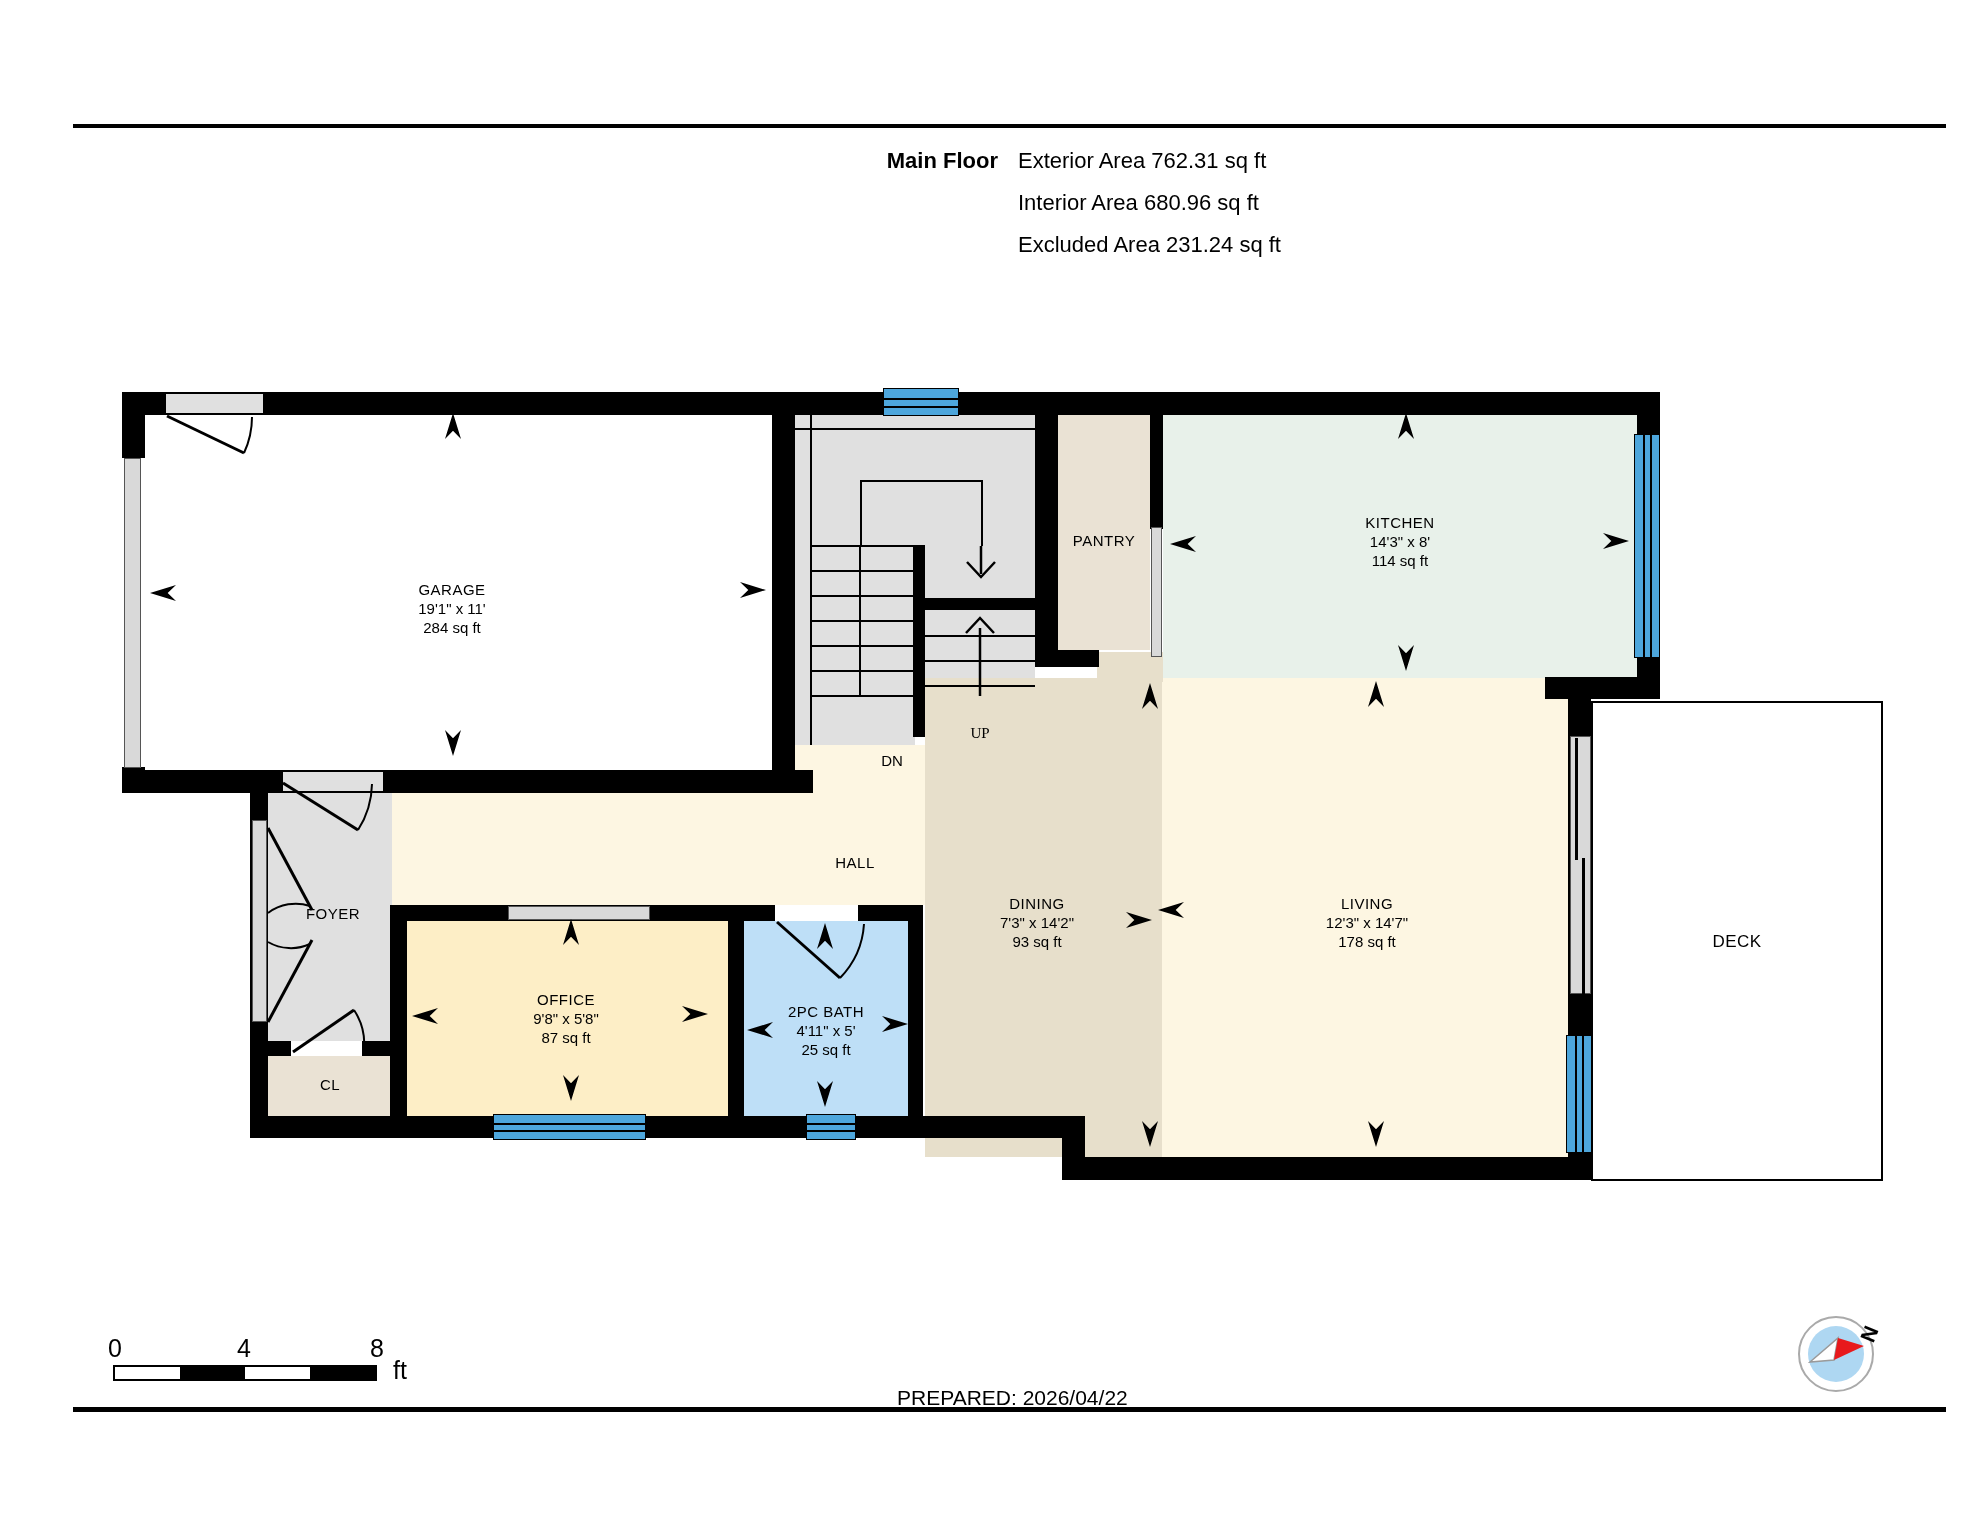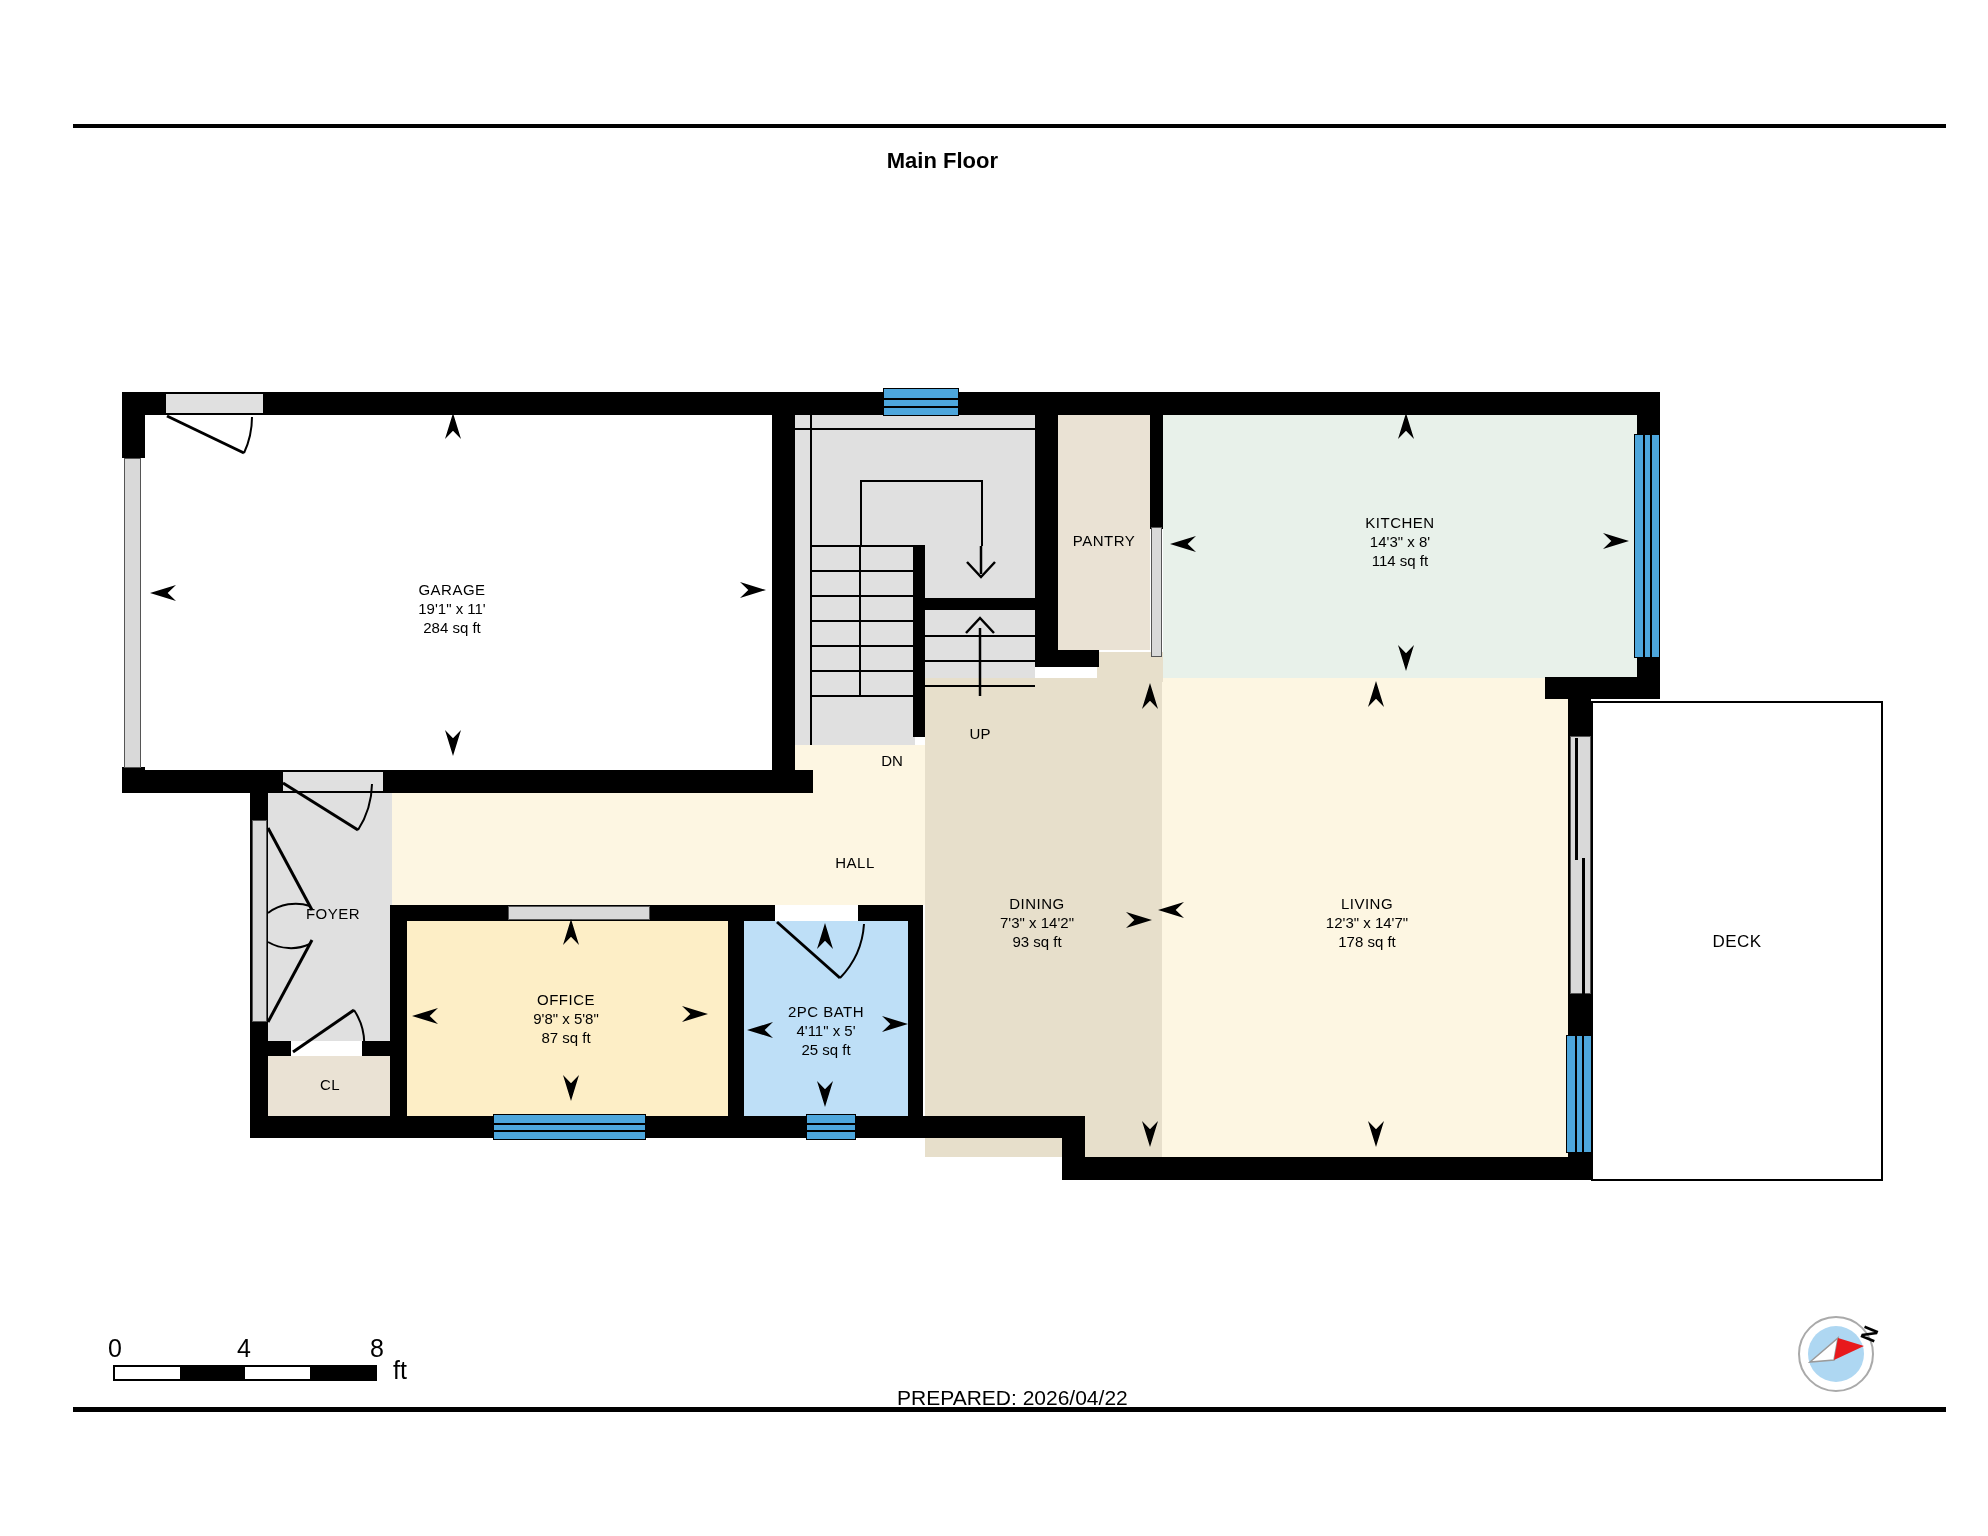--- a/index.html
+++ b/index.html
@@ -41,20 +41,25 @@
   .disclaimer{position:absolute;left:75px;top:1444px;font-size:19.5px;}
   svg.overlay{position:absolute;left:0;top:0;pointer-events:none;}
 </style>
 </head>
 <body>
 
 <div class="canvas">
 
   <div class="rule" style="left:73px;top:124px;width:1873px;height:4px;"></div>
   <div class="stats-label">Main Floor</div>
+  <div class="stats-vals">
+    <div>Exterior Area 762.31 sq ft</div>
+    <div>Interior Area 680.96 sq ft</div>
+    <div>Excluded Area 231.24 sq ft</div>
+  </div>
 
   <div class="floor" style="left:145px;top:415px;width:627px;height:355px;background:#ffffff;"></div>
   <div class="floor" style="left:795px;top:415px;width:240px;height:295px;background:#e0e0e0;"></div>
   <div class="floor" style="left:795px;top:710px;width:120px;height:35px;background:#e0e0e0;"></div>
   <div class="floor" style="left:1058px;top:415px;width:92px;height:235px;background:#eae2d4;"></div>
   <div class="floor" style="left:1163px;top:415px;width:474px;height:263px;background:#e8f1ea;"></div>
   <div class="floor" style="left:925px;top:678px;width:643px;height:479px;background:#fdf6e2;"></div>
   <div class="floor" style="left:925px;top:678px;width:237px;height:479px;background:#e7dfcb;"></div>
   <div class="floor" style="left:1097px;top:652px;width:66px;height:30px;background:#e7dfcb;"></div>
   <div class="floor" style="left:392px;top:793px;width:533px;height:112px;background:#fdf6e2;"></div>
@@ -207,21 +212,21 @@
   </div>
   <div class="lbl" style="left:333px;top:913px;">
     <div class="rm">FOYER</div>
   </div>
   <div class="lbl" style="left:330px;top:1084px;">
     <div class="rm">CL</div>
   </div>
   <div class="lbl" style="left:1737px;top:941px;letter-spacing:2px;font-size:17px;">
     <div class="rm">DECK</div>
   </div>
-  <div class="lbl" style="left:980px;top:733px;">
+  <div class="lbl" style="left:980px;top:733px;font-family:Liberation Serif, serif;">
     <div>UP</div>
   </div>
   <div class="lbl" style="left:892px;top:760px;">
     <div>DN</div>
   </div>
 
   <div class="scalebar">
     <span class="num" style="left:-5px;">0</span>
     <span class="num" style="left:124px;">4</span>
     <span class="num" style="left:257px;">8</span>

